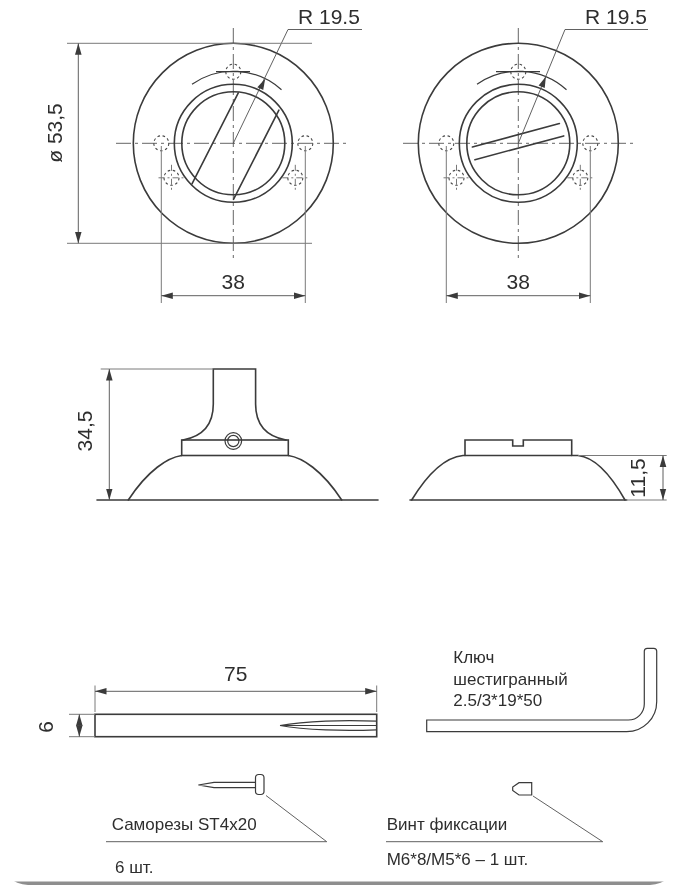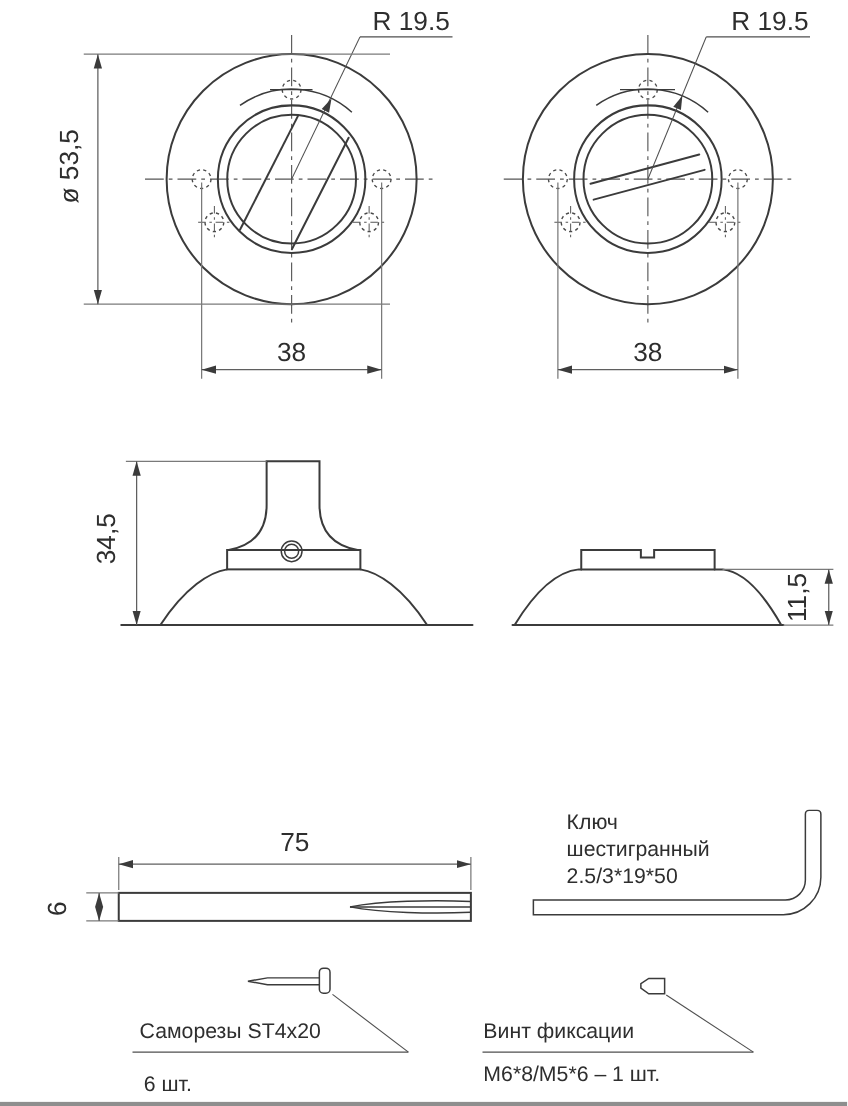--- a/index.html
+++ b/index.html
@@ -1,17 +1,17 @@
 <!DOCTYPE html>
 <html><head>
 <meta charset="utf-8">
 <style>
   html,body{margin:0;padding:0;background:#ffffff;}
   .page{position:relative;width:678px;height:885px;background:#fff;overflow:hidden;
-        font-family:"Liberation Sans",sans-serif;}
+        font-family:"Liberation Sans",sans-serif;border-radius:28px;}
   svg{display:block;}
   text{fill:#2e2e2e;font-family:"Liberation Sans",sans-serif;}
   .obj{stroke:#3b3b3b;stroke-width:1.6;fill:none;stroke-linecap:round;}
   .objthin{stroke:#3b3b3b;stroke-width:1.2;fill:none;}
   .dim{stroke:#5f5f5f;stroke-width:1;fill:none;}
   .ext{stroke:#7a7a7a;stroke-width:1;fill:none;}
   .center{stroke:#555;stroke-width:0.9;fill:none;stroke-dasharray:15 4 3 4;}
   .holecross{stroke:#555;stroke-width:0.8;fill:none;stroke-dasharray:6 3 2 3;}
   .hole{stroke:#4a4a4a;stroke-width:1.1;fill:none;stroke-dasharray:2.6 2.6;}
   .leader{stroke:#4f4f4f;stroke-width:0.9;fill:none;}

